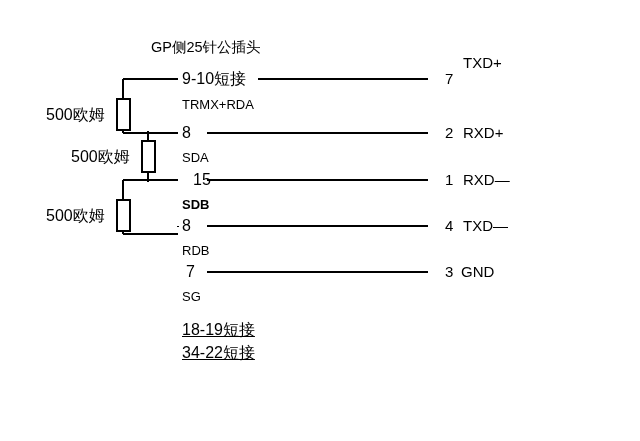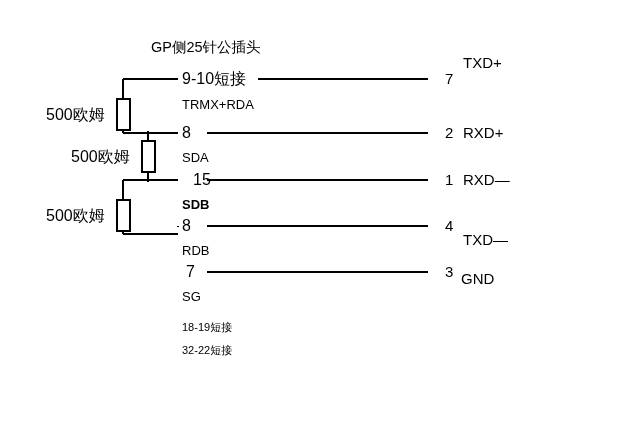--- a/index.html
+++ b/index.html
@@ -37,21 +37,22 @@
   .pin-lbl {
     font-size: 16px;
   }
   .sig-lbl {
     font-size: 13px;
   }
   .res-lbl {
     font-size: 16px;
   }
   .note-lbl {
-    font-size: 11px;
+    font-size: 16px;
+    text-decoration: underline;
   }
   .right-lbl {
     font-size: 15px;
   }
 </style>
 </head>
 <body>
 
 <div id="diagram">
 
@@ -115,21 +116,21 @@
   <div class="lbl right-lbl" style="left:445px; top:71px;">7</div>
   <div class="lbl right-lbl" style="left:463px; top:55px;">TXD+</div>
 
   <div class="lbl right-lbl" style="left:445px; top:125px;">2</div>
   <div class="lbl right-lbl" style="left:463px; top:125px;">RXD+</div>
 
   <div class="lbl right-lbl" style="left:445px; top:172px;">1</div>
   <div class="lbl right-lbl" style="left:463px; top:172px;text-align:right;">RXD—</div>
 
   <div class="lbl right-lbl" style="left:445px; top:218px;">4</div>
-  <div class="lbl right-lbl" style="left:463px; top:232px;text-align:center;">TXD—</div>
+  <div class="lbl right-lbl" style="left:463px; top:218px;text-align:center;">TXD—</div>
 
   <div class="lbl right-lbl" style="left:445px; top:264px;">3</div>
-  <div class="lbl right-lbl" style="left:461px; top:264px;margin-top:7px;">GND</div>
+  <div class="lbl right-lbl" style="left:461px; top:264px;">GND</div>
 
   <div class="lbl note-lbl" style="left:182px; top:322px;">18-19短接</div>
-  <div class="lbl note-lbl" style="left:182px; top:345px;">32-22短接</div>
+  <div class="lbl note-lbl" style="left:182px; top:345px;">34-22短接</div>
 
 </div>
 
 </body></html>

